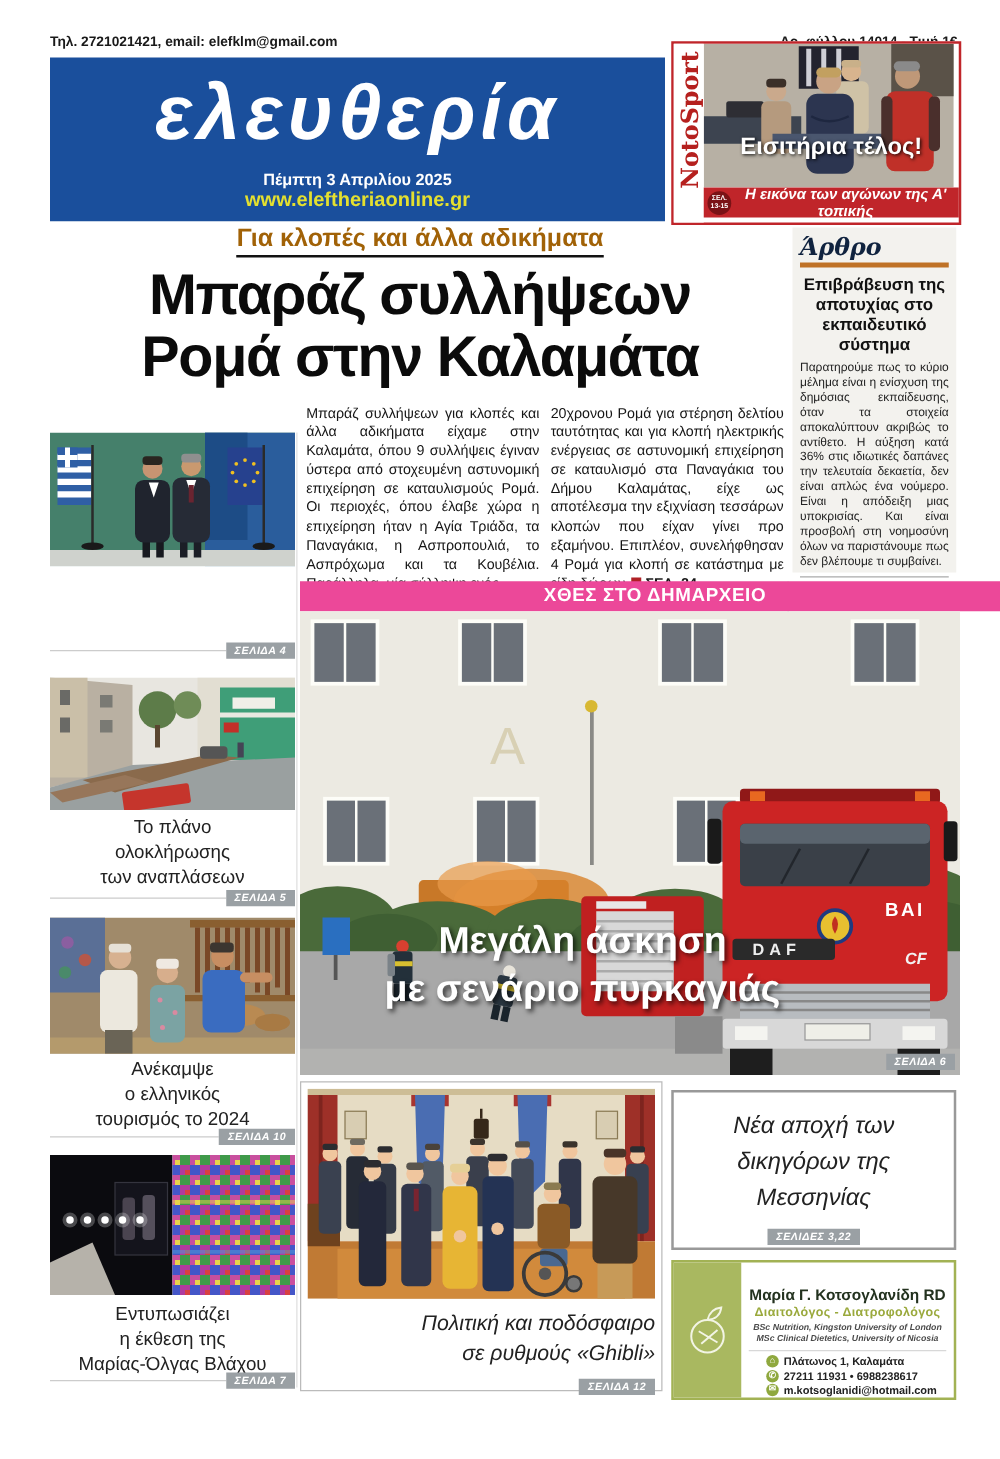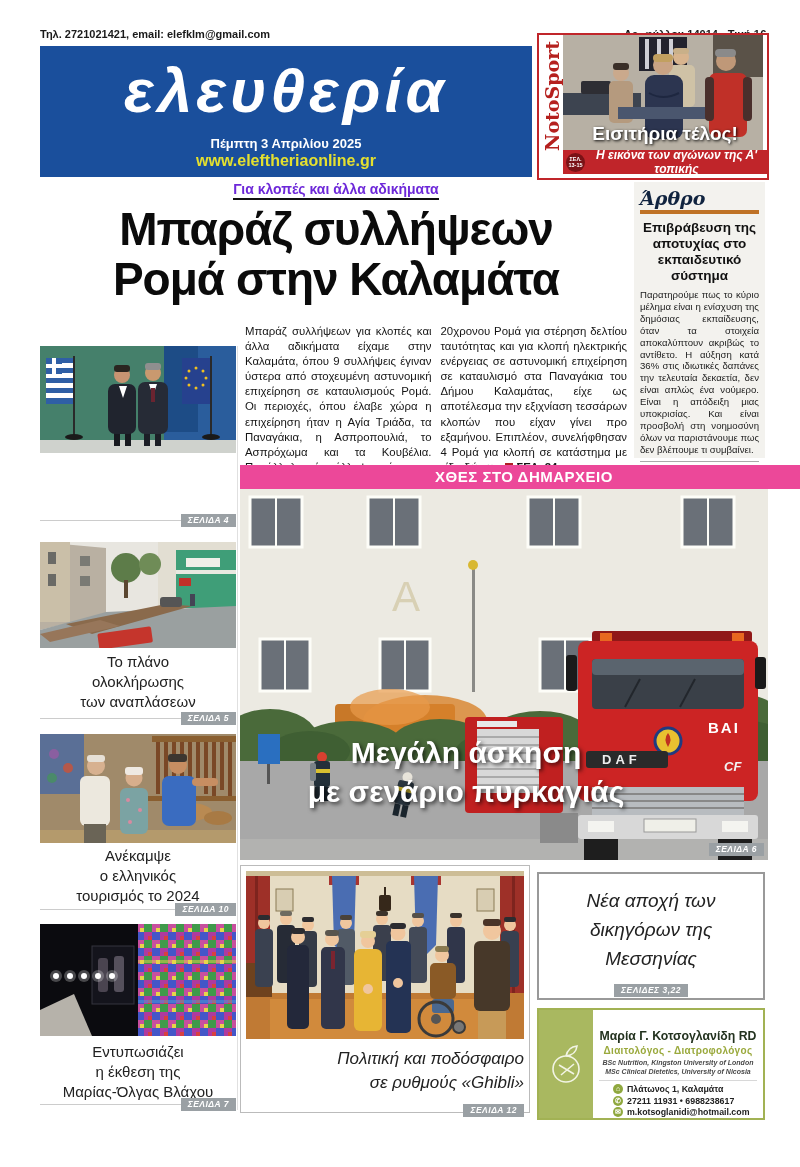--- a/index.html
+++ b/index.html
@@ -17,30 +17,30 @@
   #mast-date{font-size:13px;font-weight:bold;line-height:15px;}
   #mast-site{font-size:16px;font-weight:bold;color:#e4e02f;line-height:20px;cursor:pointer;}
 
   
   #notosport{left:537px;top:33px;width:228px;height:143px;border:2px solid #c0252a;background:#fff;
              box-sizing:content-box;display:flex;}
   .ns-brand{width:24px;position:relative;background:#fff;}
   .ns-brand span{position:absolute;left:2px;top:6px;writing-mode:vertical-rl;transform:rotate(180deg);
                  font-family:"DejaVu Serif",serif;font-weight:bold;font-size:19px;color:#b5201e;}
   .ns-main{flex:1;display:flex;flex-direction:column;position:relative;}
-  .ns-overlay{position:absolute;left:0;right:0;top:88px;text-align:center;color:#fff;font-weight:bold;
+  .ns-overlay{position:absolute;left:0;right:0;top:72px;text-align:center;color:#fff;font-weight:bold;
               font-size:19px;text-shadow:1px 1px 3px #000;}
   .ns-strap{height:24px;background:#c0252a;color:#fff;display:flex;align-items:center;gap:4px;padding:0 3px;}
   .ns-badge{width:19px;height:19px;border-radius:50%;background:#7a1216;color:#fff;font-size:5.5px;
             font-weight:bold;display:flex;flex-direction:column;align-items:center;justify-content:center;line-height:6px;}
   .ns-strapline{flex:1;text-align:center;font-style:italic;font-weight:bold;font-size:12px;}
 
   
   #lead{left:40px;top:180px;width:592px;text-align:center;}
-  .kicker{display:inline-block;font-size:14px;font-weight:bold;color:#6d28d9;border-bottom:2px solid #111;padding-bottom:1px;}
+  .kicker{display:inline-block;font-size:20px;font-weight:bold;color:#a16207;border-bottom:2px solid #111;padding-bottom:1px;}
   .headline{margin-top:4px;font-size:46px;line-height:50px;font-weight:bold;color:#0b0b0b;
             white-space:pre-line;letter-spacing:-1px;}
   #leadcols{left:245px;top:324px;width:382px;display:flex;gap:9px;text-align:justify;
             font-size:11.4px;line-height:15.1px;color:#151515;}
   .leadcol{flex:1;}
   .sq{display:inline-block;width:8px;height:8px;background:#b02025;margin:0 3px 0 2px;}
   .pref{font-weight:bold;}
 
   
   #arthro{left:634px;top:182px;width:131px;height:276px;background:#f3f2ee;padding:5px 6px;box-sizing:border-box;}

